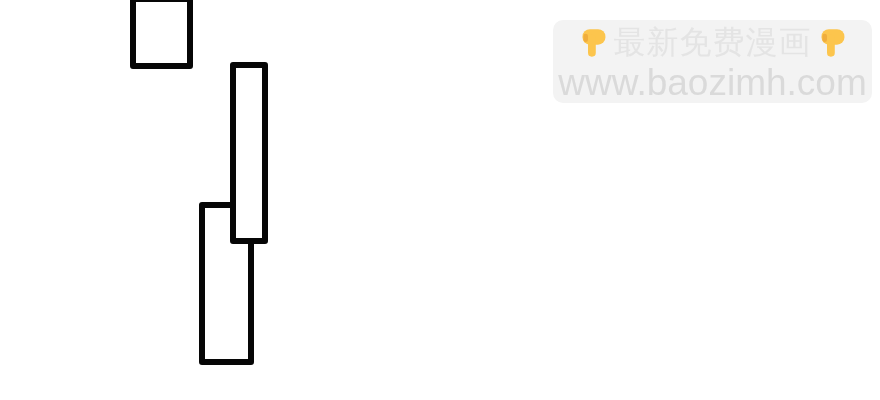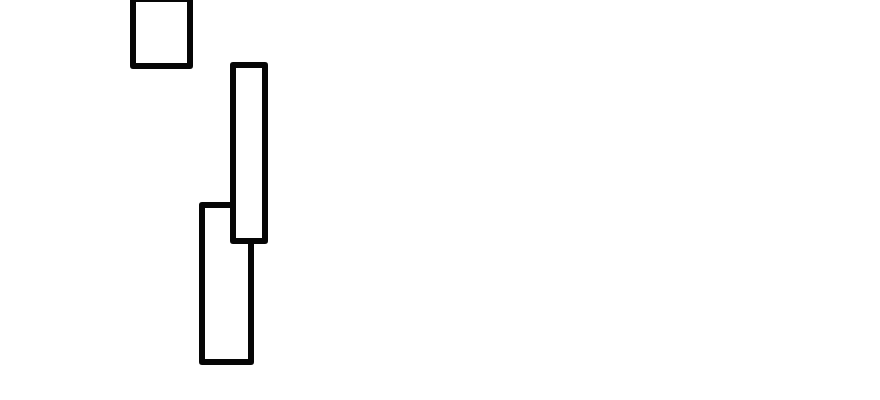--- a/index.html
+++ b/index.html
@@ -76,14 +76,34 @@
 </style>
 </head>
 <body>
 
 <div class="canvas">
 
   <div class="panel panel-1" style="left: 130px; top: -4px; width: 63px; height: 73px; border-width: 6px;"></div>
   <div class="panel panel-3" style="left: 199px; top: 202px; width: 55px; height: 163px; border-width: 6px;"></div>
   <div class="panel panel-2" style="left: 230px; top: 62px; width: 38px; height: 182px; border-width: 6px;"></div>
 
+  <div class="watermark">
+    <div class="wm-line1">
+      <span class="emoji">
+        <svg viewBox="0 0 36 36" xmlns="http://www.w3.org/2000/svg" aria-hidden="true">
+          <rect x="6" y="4" width="25" height="17" rx="8" fill="var(--emoji_yellow, #fcc54d)"></rect>
+          <rect x="12" y="10" width="8.5" height="24" rx="4.2" fill="var(--emoji_yellow, #fcc54d)"></rect>
+          <rect x="7" y="9" width="5" height="9" rx="2.5" fill="var(--emoji_shade, #f0ad3c)"></rect>
+        </svg>
+      </span>
+      <span class="wm-cjk">最新免费漫画</span>
+      <span class="emoji">
+        <svg viewBox="0 0 36 36" xmlns="http://www.w3.org/2000/svg" aria-hidden="true">
+          <rect x="6" y="4" width="25" height="17" rx="8" fill="var(--emoji_yellow, #fcc54d)"></rect>
+          <rect x="12" y="10" width="8.5" height="24" rx="4.2" fill="var(--emoji_yellow, #fcc54d)"></rect>
+          <rect x="7" y="9" width="5" height="9" rx="2.5" fill="var(--emoji_shade, #f0ad3c)"></rect>
+        </svg>
+      </span>
+    </div>
+    <div class="wm-line2">www.baozimh.com</div>
+  </div>
 
 </div>
 
 </body></html>

